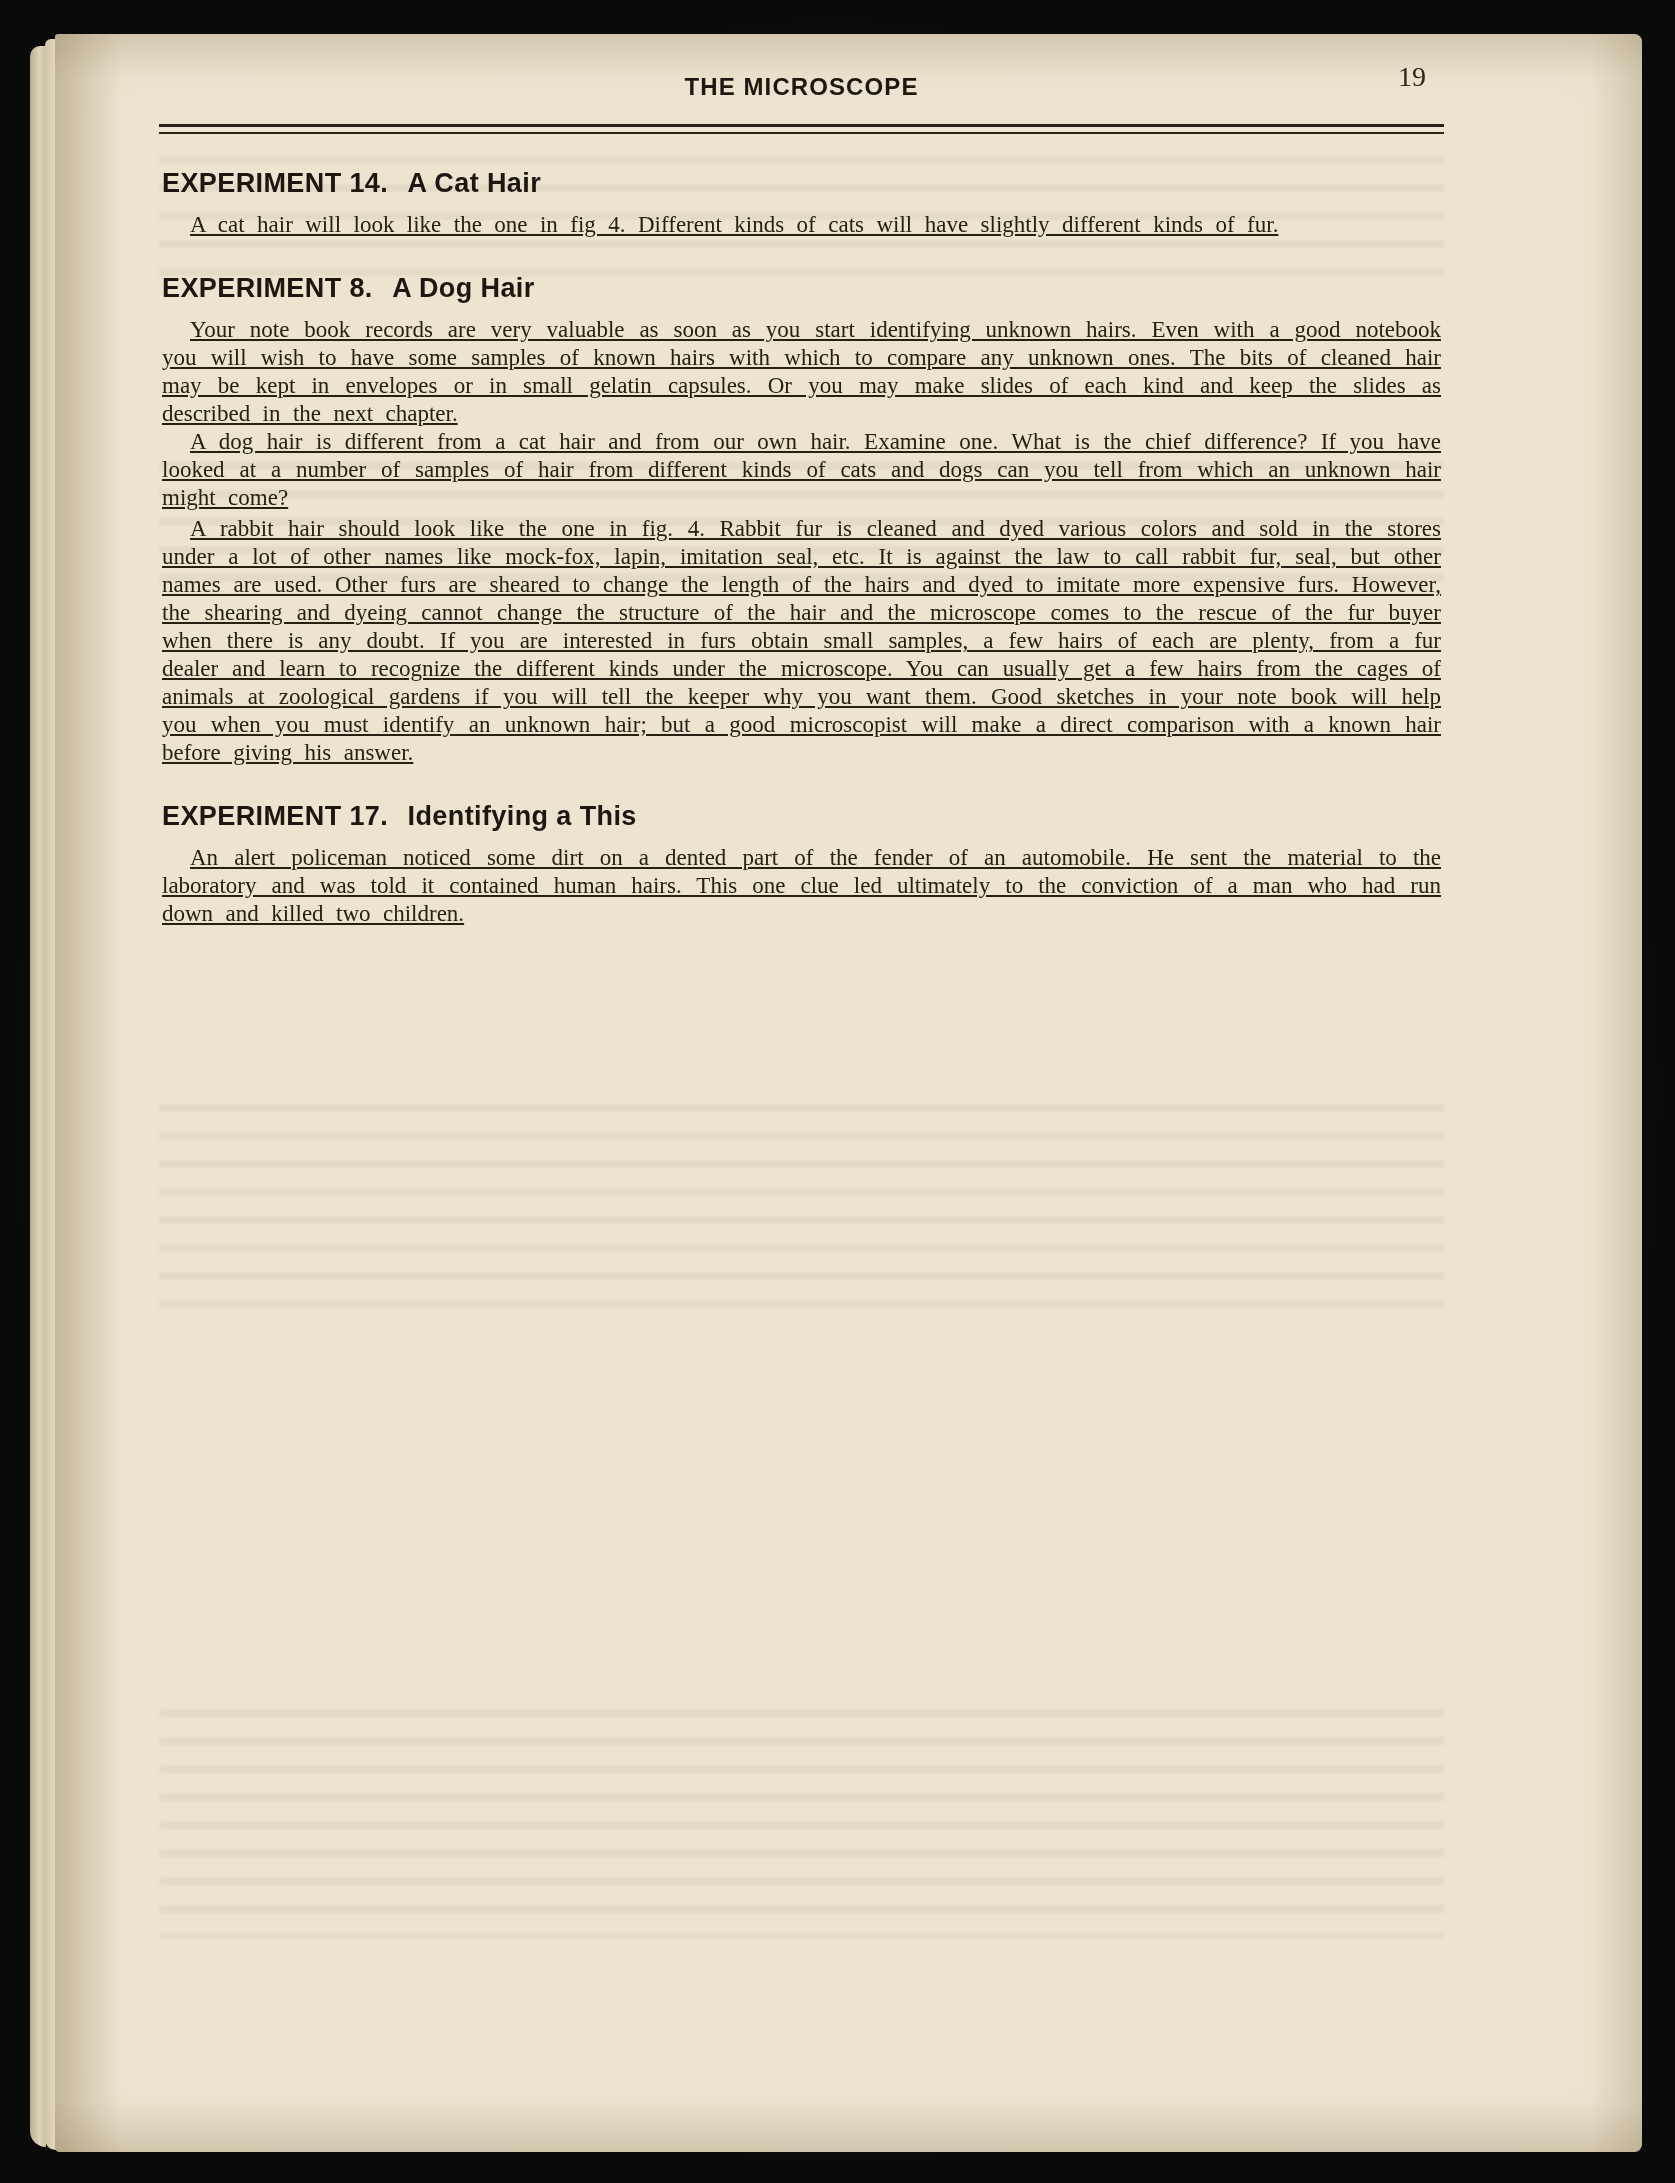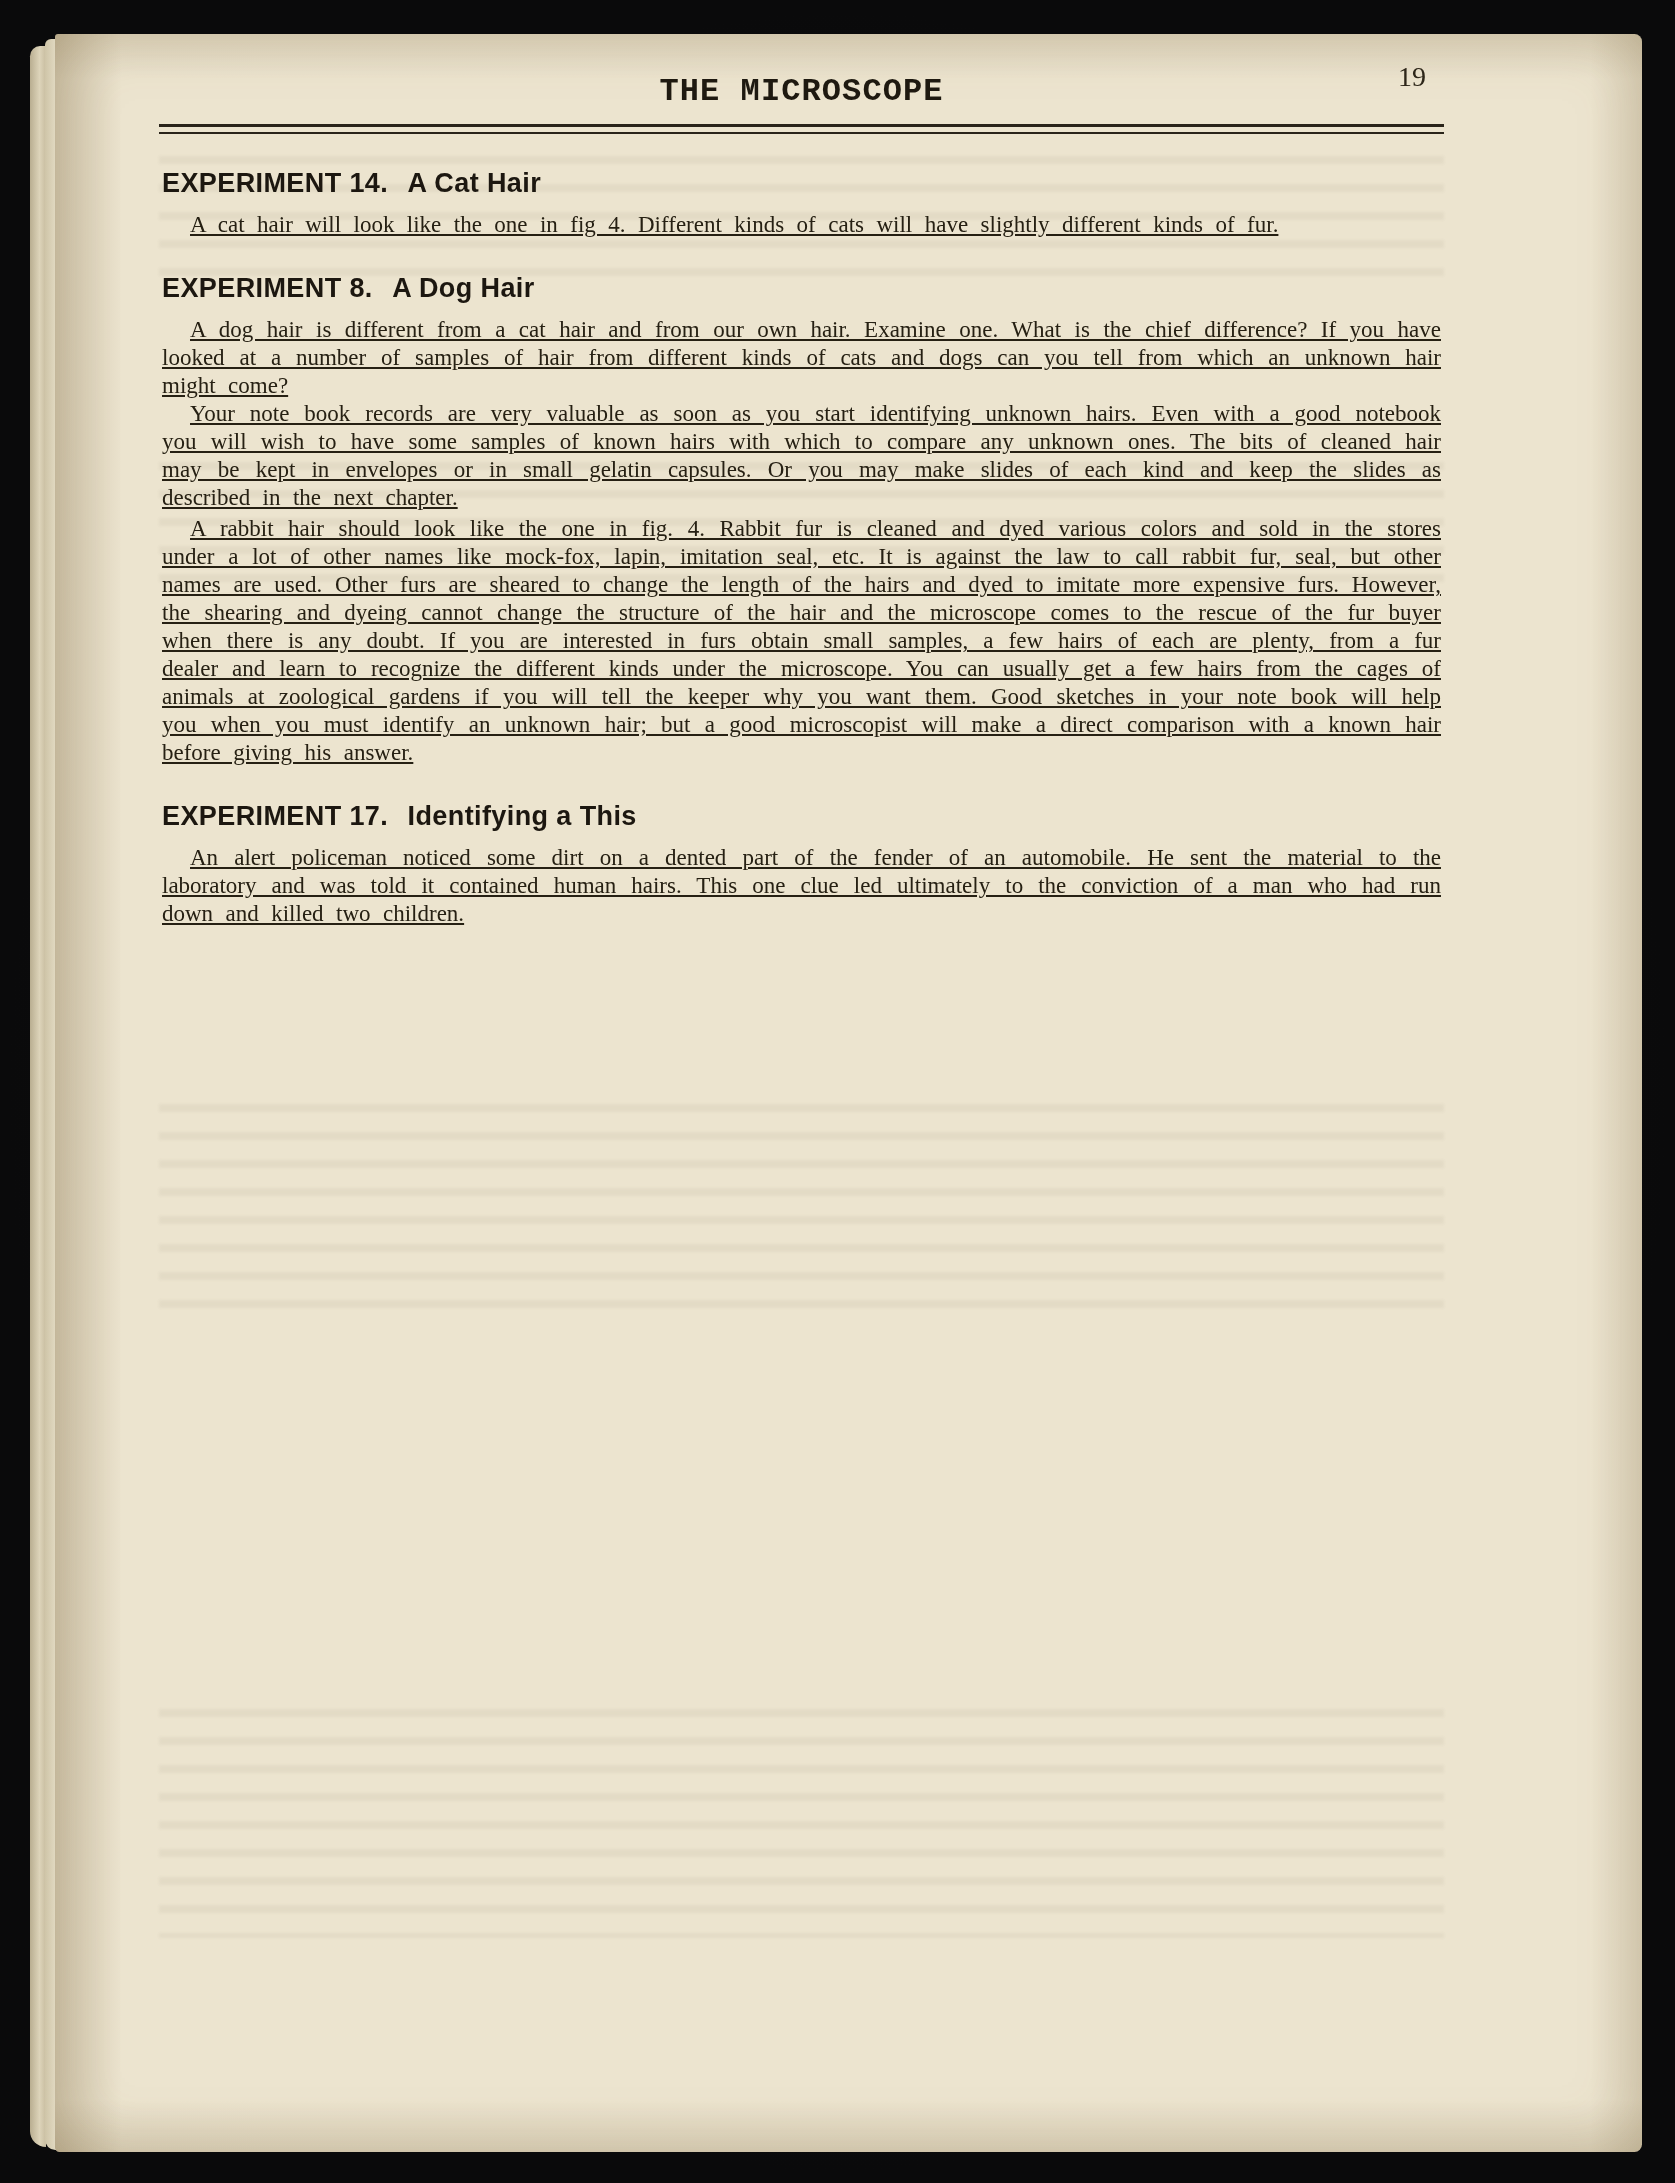--- a/index.html
+++ b/index.html
@@ -35,22 +35,22 @@
     border-radius:3px 7.5px 7.5px 4.5px;
     box-shadow: inset 0 0 67px rgba(120,98,58,.18);
   }
   .content{
     position:absolute;left:104px;right:198px;top:39px;
     color:#241f15;
   }
   .header{position:relative;height:42px;}
   .running-title{
     text-align:center;
-    font-family:Liberation Mono, monospace;
-    font-weight:bold;font-size:32px;letter-spacing:1.1px;
+    font-family:Liberation Sans, sans-serif;
+    font-weight:bold;font-size:24px;letter-spacing:1.1px;
     color:#1e1910;
   }
   .page-number{
     position:absolute;right:18px;top:-12px;
     font-family:"Liberation Serif", serif;
     font-size:28px;color:#2d2619;
   }
   .double-rule{
     margin-top:9px;height:5.2px;
     border-top:3.7px solid #2a241a;
@@ -112,22 +112,22 @@
         <h2 class="exp-heading">
           <span class="exp-num">EXPERIMENT 14.</span><span class="exp-title">A Cat Hair</span>
         </h2>
         <p>A cat hair will look like the one in fig 4. Different kinds of cats will have slightly different kinds of fur.</p>
       </section>
 
       <section class="exp">
         <h2 class="exp-heading">
           <span class="exp-num">EXPERIMENT 8.</span><span class="exp-title">A Dog Hair</span>
         </h2>
+        <p>Your note book records are very valuable as soon as you start identifying unknown hairs. Even with a good notebook you will wish to have some samples of known hairs with which to compare any unknown ones. The bits of cleaned hair may be kept in envelopes or in small gelatin capsules. Or you may make slides of each kind and keep the slides as described in the next chapter.</p>
         <p>A dog hair is different from a cat hair and from our own hair. Examine one. What is the chief difference? If you have looked at a number of samples of hair from different kinds of cats and dogs can you tell from which an unknown hair might come?</p>
-        <p>Your note book records are very valuable as soon as you start identifying unknown hairs. Even with a good notebook you will wish to have some samples of known hairs with which to compare any unknown ones. The bits of cleaned hair may be kept in envelopes or in small gelatin capsules. Or you may make slides of each kind and keep the slides as described in the next chapter.</p>
       </section>
 
       <section class="exp">
         <p>A rabbit hair should look like the one in fig. 4. Rabbit fur is cleaned and dyed various colors and sold in the stores under a lot of other names like mock-fox, lapin, imitation seal, etc. It is against the law to call rabbit fur, seal, but other names are used. Other furs are sheared to change the length of the hairs and dyed to imitate more expensive furs. However, the shearing and dyeing cannot change the structure of the hair and the microscope comes to the rescue of the fur buyer when there is any doubt. If you are interested in furs obtain small samples, a few hairs of each are plenty, from a fur dealer and learn to recognize the different kinds under the microscope. You can usually get a few hairs from the cages of animals at zoological gardens if you will tell the keeper why you want them. Good sketches in your note book will help you when you must identify an unknown hair; but a good microscopist will make a direct comparison with a known hair before giving his answer.</p>
       </section>
 
       <section class="exp">
         <h2 class="exp-heading">
           <span class="exp-num">EXPERIMENT 17.</span><span class="exp-title">Identifying a This</span>
         </h2>

